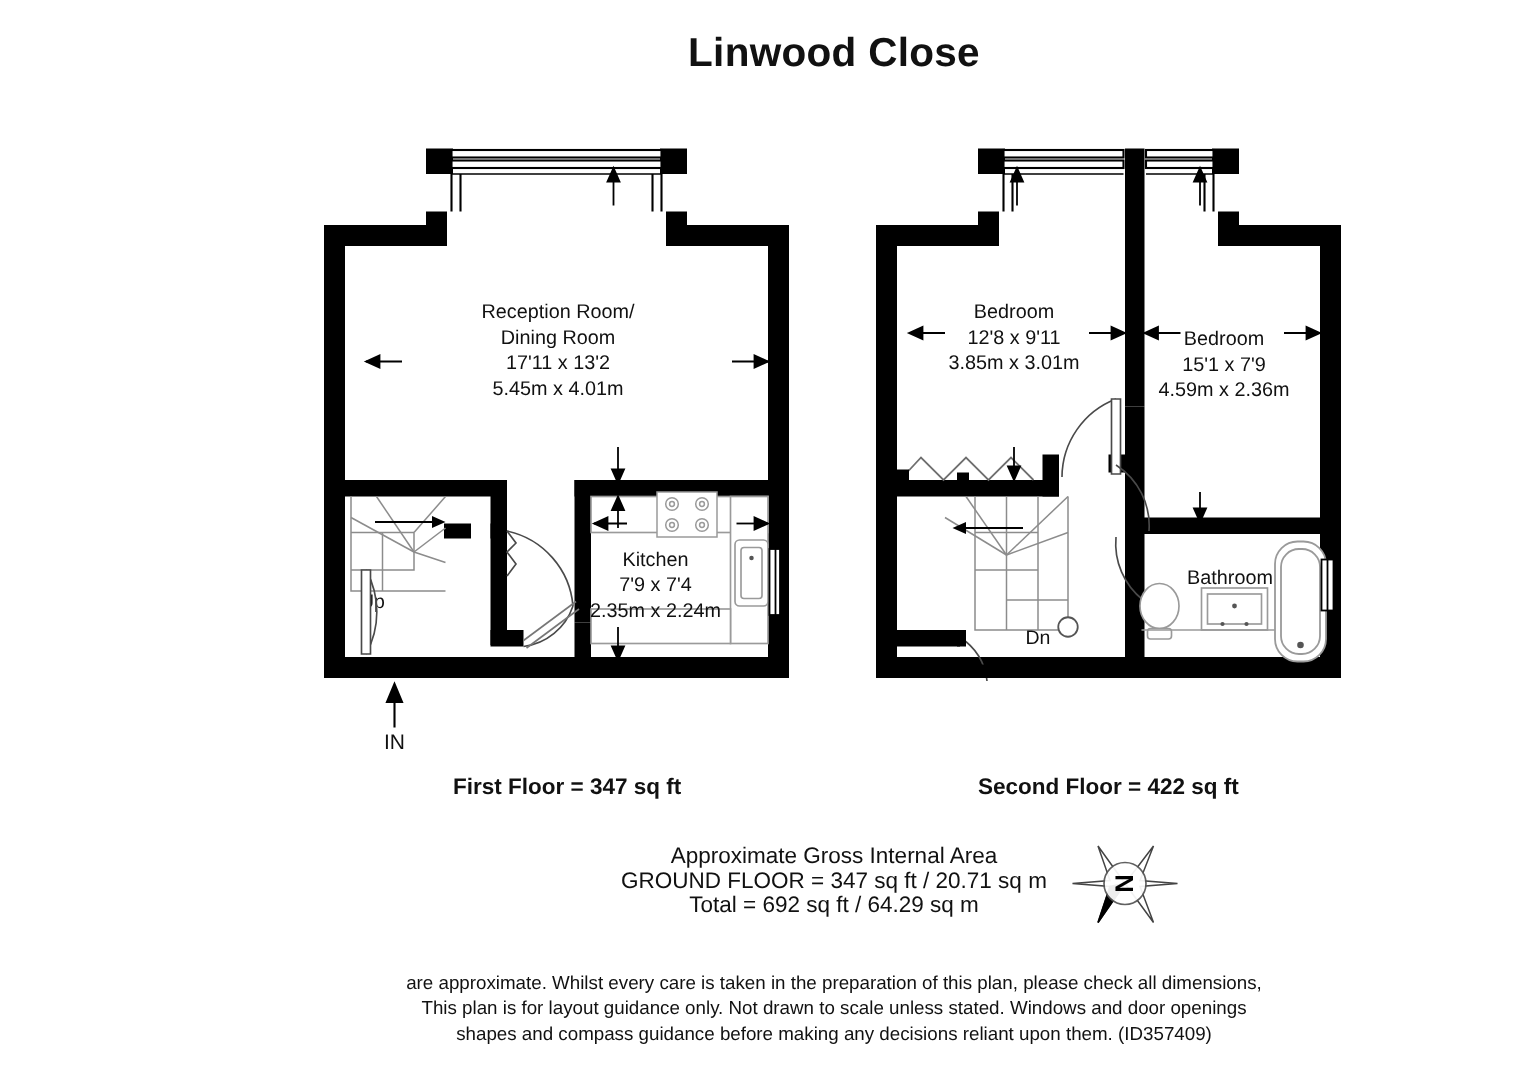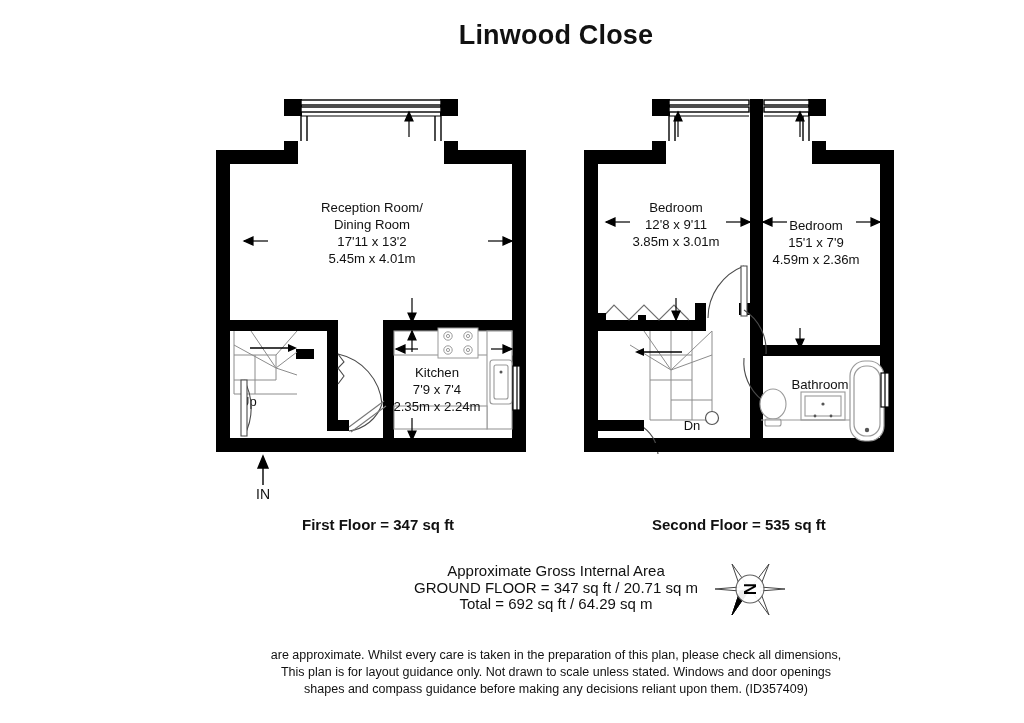--- a/index.html
+++ b/index.html
@@ -372,21 +372,21 @@
     </g>
     <g font-size="13.2" fill="#111111" text-anchor="middle">
       <text x="772" y="230">Bedroom</text>
       <text x="772" y="247">15'1 x 7'9</text>
       <text x="772" y="264">4.59m x 2.36m</text>
     </g>
     <text x="776" y="389" font-size="13.2" fill="#111111" text-anchor="middle">Bathroom</text>
   </svg>
 
   <div class="floor-caption" id="caption-first">First Floor = 347 sq ft</div>
-  <div class="floor-caption" id="caption-second">Second Floor = 535 sq ft</div>
+  <div class="floor-caption" id="caption-second">Second Floor = 422 sq ft</div>
 
   <div class="area-block">
     <div>Approximate Gross Internal Area</div>
     <div>GROUND FLOOR = 347 sq ft / 20.71 sq m</div>
     <div>Total = 692 sq ft / 64.29 sq m</div>
   </div>
 
   <div class="compass-wrap">
     <svg width="86" height="62" viewBox="0 0 86 62">
       <g fill="#ffffff" stroke="#444444" stroke-width="1">

